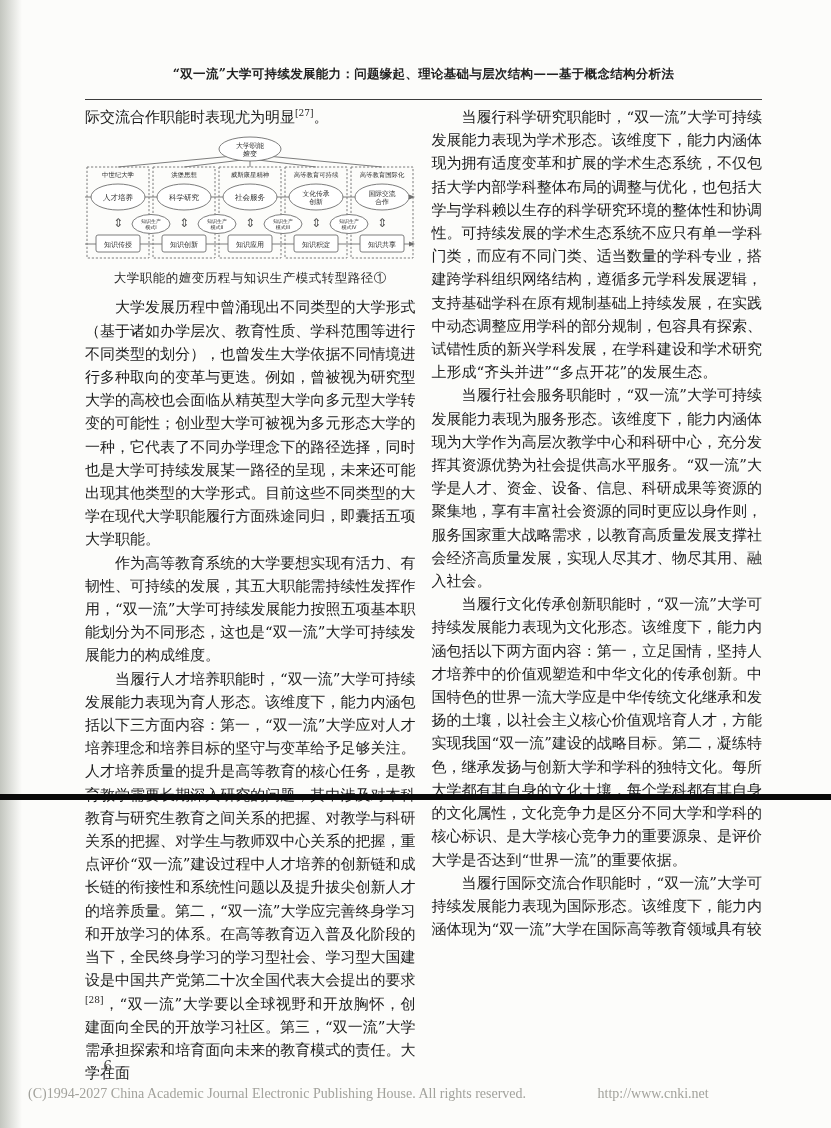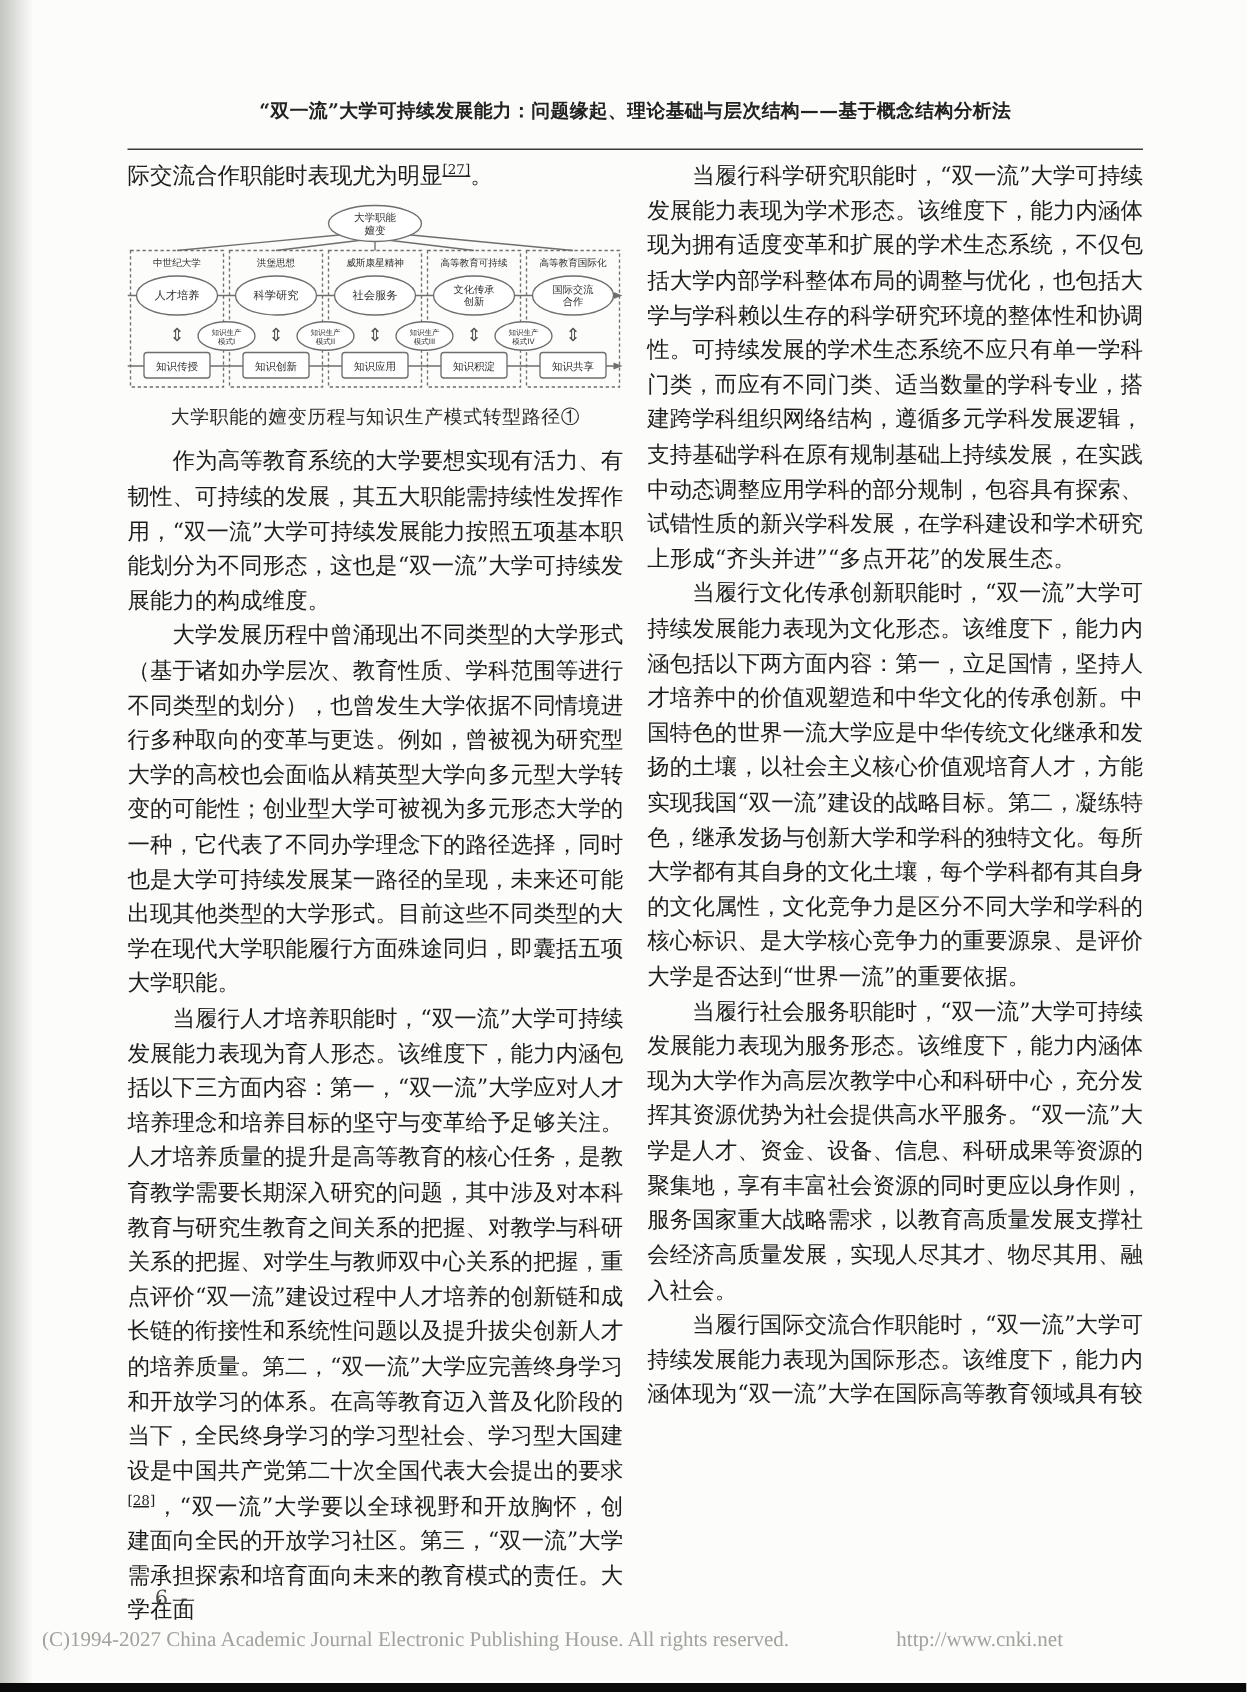--- a/index.html
+++ b/index.html
@@ -2,21 +2,21 @@
 <html><head>
 <meta charset="utf-8">
 <style>
   html, body {
     margin: 0; padding: 0;
     width: 831px; height: 1128px;
     overflow: hidden;
     background: #fcfcfa;
     font-family: "DejaVu Serif", "Liberation Serif", serif;
   }
-  .page { position: relative; width: 831px; height: 1128px; background: #fcfcfa; }
+  .page { position: relative; width: 831px; height: 800px; background: #fcfcfa; }
   .left-shadow {
     position: absolute; left: 0; top: 0; width: 22px; height: 1128px;
     background: linear-gradient(90deg, rgba(148,153,142,0.55), rgba(148,153,142,0));
     pointer-events: none;
   }
   .header {
     position: absolute; left: 85px; top: 66px; width: 677px;
     text-align: center; font-size: 12.5px; font-weight: bold; color: #222;
     letter-spacing: 0.3px;
   }
@@ -27,21 +27,21 @@
   .columns {
     position: absolute; left: 85px; top: 106px; width: 677px;
     display: flex; gap: 16px;
   }
   .col {
     width: 330.5px; font-size: 15px; line-height: 23.2px;
     text-align: justify; color: #1d1d1d;
   }
   .para { margin: 0; }
   .indent { text-indent: 2em; }
-  sup { font-size: 9px; vertical-align: super; line-height: 0; text-decoration: underline; }
+  sup { font-size: 9px; vertical-align: super; line-height: 0; }
   figure { margin: 0; padding: 0; }
   .figsvg { display: block; margin: 7px auto 2px auto; }
   .stroke { stroke: #6e6e6e; fill: none; stroke-width: 0.9; }
   .dashed rect { stroke-dasharray: 2.2 1.8; }
   .fillw { fill: #ffffff; }
   .fillc { fill: #6e6e6e; stroke: none; }
   .fig-text { fill: #2e2e2e; text-anchor: middle; font-family: "DejaVu Sans", sans-serif; }
   .fig-arrow { fill: #555; text-anchor: middle; font-family: "DejaVu Sans", sans-serif; font-size: 12px; }
   .fig-caption {
     text-align: center; font-size: 12.5px; color: #2a2a2a;
@@ -187,31 +187,31 @@
           </g>
           <g>
             <rect class="stroke fillw" x="275" y="99" width="44" height="17" rx="2"></rect>
             <text class="fig-text" font-size="7" x="297" y="110.5">知识共享</text>
           </g>
         </svg>
         <figcaption class="fig-caption">大学职能的嬗变历程与知识生产模式转型路径①</figcaption>
       </figure>
 
       <div>
+          <p class="para indent">大学发展历程中曾涌现出不同类型的大学形式（基于诸如办学层次、教育性质、学科范围等进行不同类型的划分），也曾发生大学依据不同情境进行多种取向的变革与更迭。例如，曾被视为研究型大学的高校也会面临从精英型大学向多元型大学转变的可能性；创业型大学可被视为多元形态大学的一种，它代表了不同办学理念下的路径选择，同时也是大学可持续发展某一路径的呈现，未来还可能出现其他类型的大学形式。目前这些不同类型的大学在现代大学职能履行方面殊途同归，即囊括五项大学职能。</p>
           <p class="para indent">作为高等教育系统的大学要想实现有活力、有韧性、可持续的发展，其五大职能需持续性发挥作用，“双一流”大学可持续发展能力按照五项基本职能划分为不同形态，这也是“双一流”大学可持续发展能力的构成维度。</p>
-          <p class="para indent">大学发展历程中曾涌现出不同类型的大学形式（基于诸如办学层次、教育性质、学科范围等进行不同类型的划分），也曾发生大学依据不同情境进行多种取向的变革与更迭。例如，曾被视为研究型大学的高校也会面临从精英型大学向多元型大学转变的可能性；创业型大学可被视为多元形态大学的一种，它代表了不同办学理念下的路径选择，同时也是大学可持续发展某一路径的呈现，未来还可能出现其他类型的大学形式。目前这些不同类型的大学在现代大学职能履行方面殊途同归，即囊括五项大学职能。</p>
           <p class="para indent">当履行人才培养职能时，“双一流”大学可持续发展能力表现为育人形态。该维度下，能力内涵包括以下三方面内容：第一，“双一流”大学应对人才培养理念和培养目标的坚守与变革给予足够关注。人才培养质量的提升是高等教育的核心任务，是教育教学需要长期深入研究的问题，其中涉及对本科教育与研究生教育之间关系的把握、对教学与科研关系的把握、对学生与教师双中心关系的把握，重点评价“双一流”建设过程中人才培养的创新链和成长链的衔接性和系统性问题以及提升拔尖创新人才的培养质量。第二，“双一流”大学应完善终身学习和开放学习的体系。在高等教育迈入普及化阶段的当下，全民终身学习的学习型社会、学习型大国建设是中国共产党第二十次全国代表大会提出的要求<sup>[28]</sup>，“双一流”大学要以全球视野和开放胸怀，创建面向全民的开放学习社区。第三，“双一流”大学需承担探索和培育面向未来的教育模式的责任。大学在面</p>
         </div>
     </section>
 
     <section class="col">
       <div>
           <p class="para indent">当履行科学研究职能时，“双一流”大学可持续发展能力表现为学术形态。该维度下，能力内涵体现为拥有适度变革和扩展的学术生态系统，不仅包括大学内部学科整体布局的调整与优化，也包括大学与学科赖以生存的科学研究环境的整体性和协调性。可持续发展的学术生态系统不应只有单一学科门类，而应有不同门类、适当数量的学科专业，搭建跨学科组织网络结构，遵循多元学科发展逻辑，支持基础学科在原有规制基础上持续发展，在实践中动态调整应用学科的部分规制，包容具有探索、试错性质的新兴学科发展，在学科建设和学术研究上形成“齐头并进”“多点开花”的发展生态。</p>
+          <p class="para indent">当履行社会服务职能时，“双一流”大学可持续发展能力表现为服务形态。该维度下，能力内涵体现为大学作为高层次教学中心和科研中心，充分发挥其资源优势为社会提供高水平服务。“双一流”大学是人才、资金、设备、信息、科研成果等资源的聚集地，享有丰富社会资源的同时更应以身作则，服务国家重大战略需求，以教育高质量发展支撑社会经济高质量发展，实现人尽其才、物尽其用、融入社会。</p>
           <p class="para indent">当履行文化传承创新职能时，“双一流”大学可持续发展能力表现为文化形态。该维度下，能力内涵包括以下两方面内容：第一，立足国情，坚持人才培养中的价值观塑造和中华文化的传承创新。中国特色的世界一流大学应是中华传统文化继承和发扬的土壤，以社会主义核心价值观培育人才，方能实现我国“双一流”建设的战略目标。第二，凝练特色，继承发扬与创新大学和学科的独特文化。每所大学都有其自身的文化土壤，每个学科都有其自身的文化属性，文化竞争力是区分不同大学和学科的核心标识、是大学核心竞争力的重要源泉、是评价大学是否达到“世界一流”的重要依据。</p>
-          <p class="para indent">当履行社会服务职能时，“双一流”大学可持续发展能力表现为服务形态。该维度下，能力内涵体现为大学作为高层次教学中心和科研中心，充分发挥其资源优势为社会提供高水平服务。“双一流”大学是人才、资金、设备、信息、科研成果等资源的聚集地，享有丰富社会资源的同时更应以身作则，服务国家重大战略需求，以教育高质量发展支撑社会经济高质量发展，实现人尽其才、物尽其用、融入社会。</p>
           <p class="para indent">当履行国际交流合作职能时，“双一流”大学可持续发展能力表现为国际形态。该维度下，能力内涵体现为“双一流”大学在国际高等教育领域具有较</p>
         </div>
     </section>
   </div>
 
   <div class="page-number">- 6 -</div>
 
   <footer class="copyright">
     <span>(C)1994-2027 China Academic Journal Electronic Publishing House. All rights reserved.</span>
     <span class="url">http://www.cnki.net</span>

